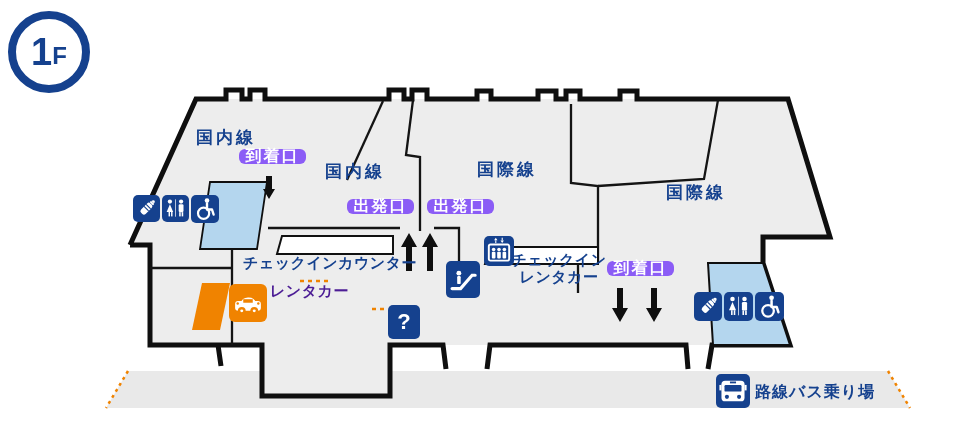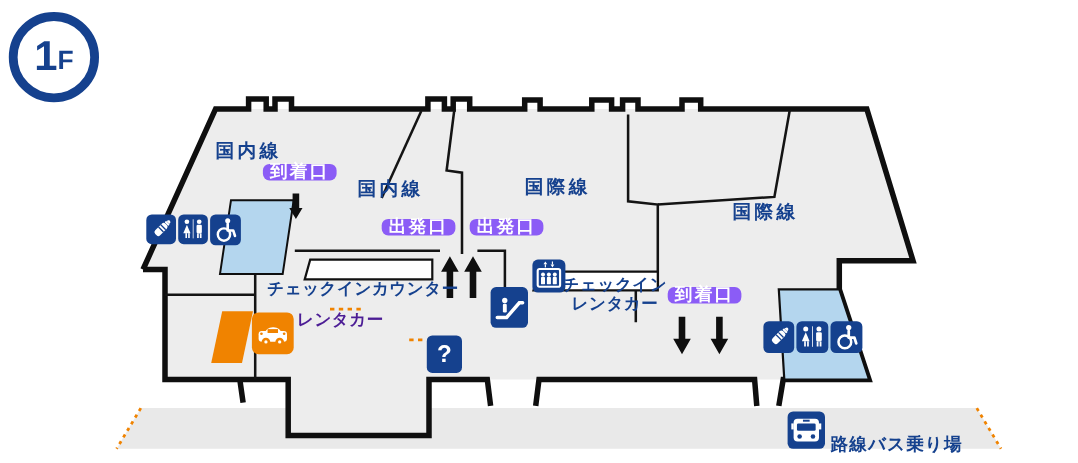--- a/index.html
+++ b/index.html
@@ -35,21 +35,21 @@
   .counter-text.orange{color:#4c1d95;}
   .center{text-align:center;}
   
   .tile{
     background:#15418e;border-radius:5px;display:flex;align-items:center;justify-content:center;
     box-sizing:border-box;
   }
   .tile.orange{background:#f08300;border-radius:6px;}
   .tile svg{display:block;width:100%;height:100%;}
   .qmark{color:#fff;font-size:22px;font-weight:800;line-height:1;}
-  .bus-label{color:#15418e;font-size:16px;font-weight:800;letter-spacing:1px;white-space:nowrap;margin-top:12px;}
+  .bus-label{color:#15418e;font-size:16px;font-weight:800;letter-spacing:1px;white-space:nowrap;}
 </style>
 </head>
 <body>
 
 <div id="stage">
 
   <svg id="planSvg" width="980" height="421" viewBox="0 0 980 421">
 
     <polygon points="128,371 888,371 910,408 106,408" fill="#e9e9e9"></polygon>
     <line x1="128" y1="371" x2="106" y2="408" stroke="#f08300" stroke-width="2.5" stroke-dasharray="3,4"></line>

